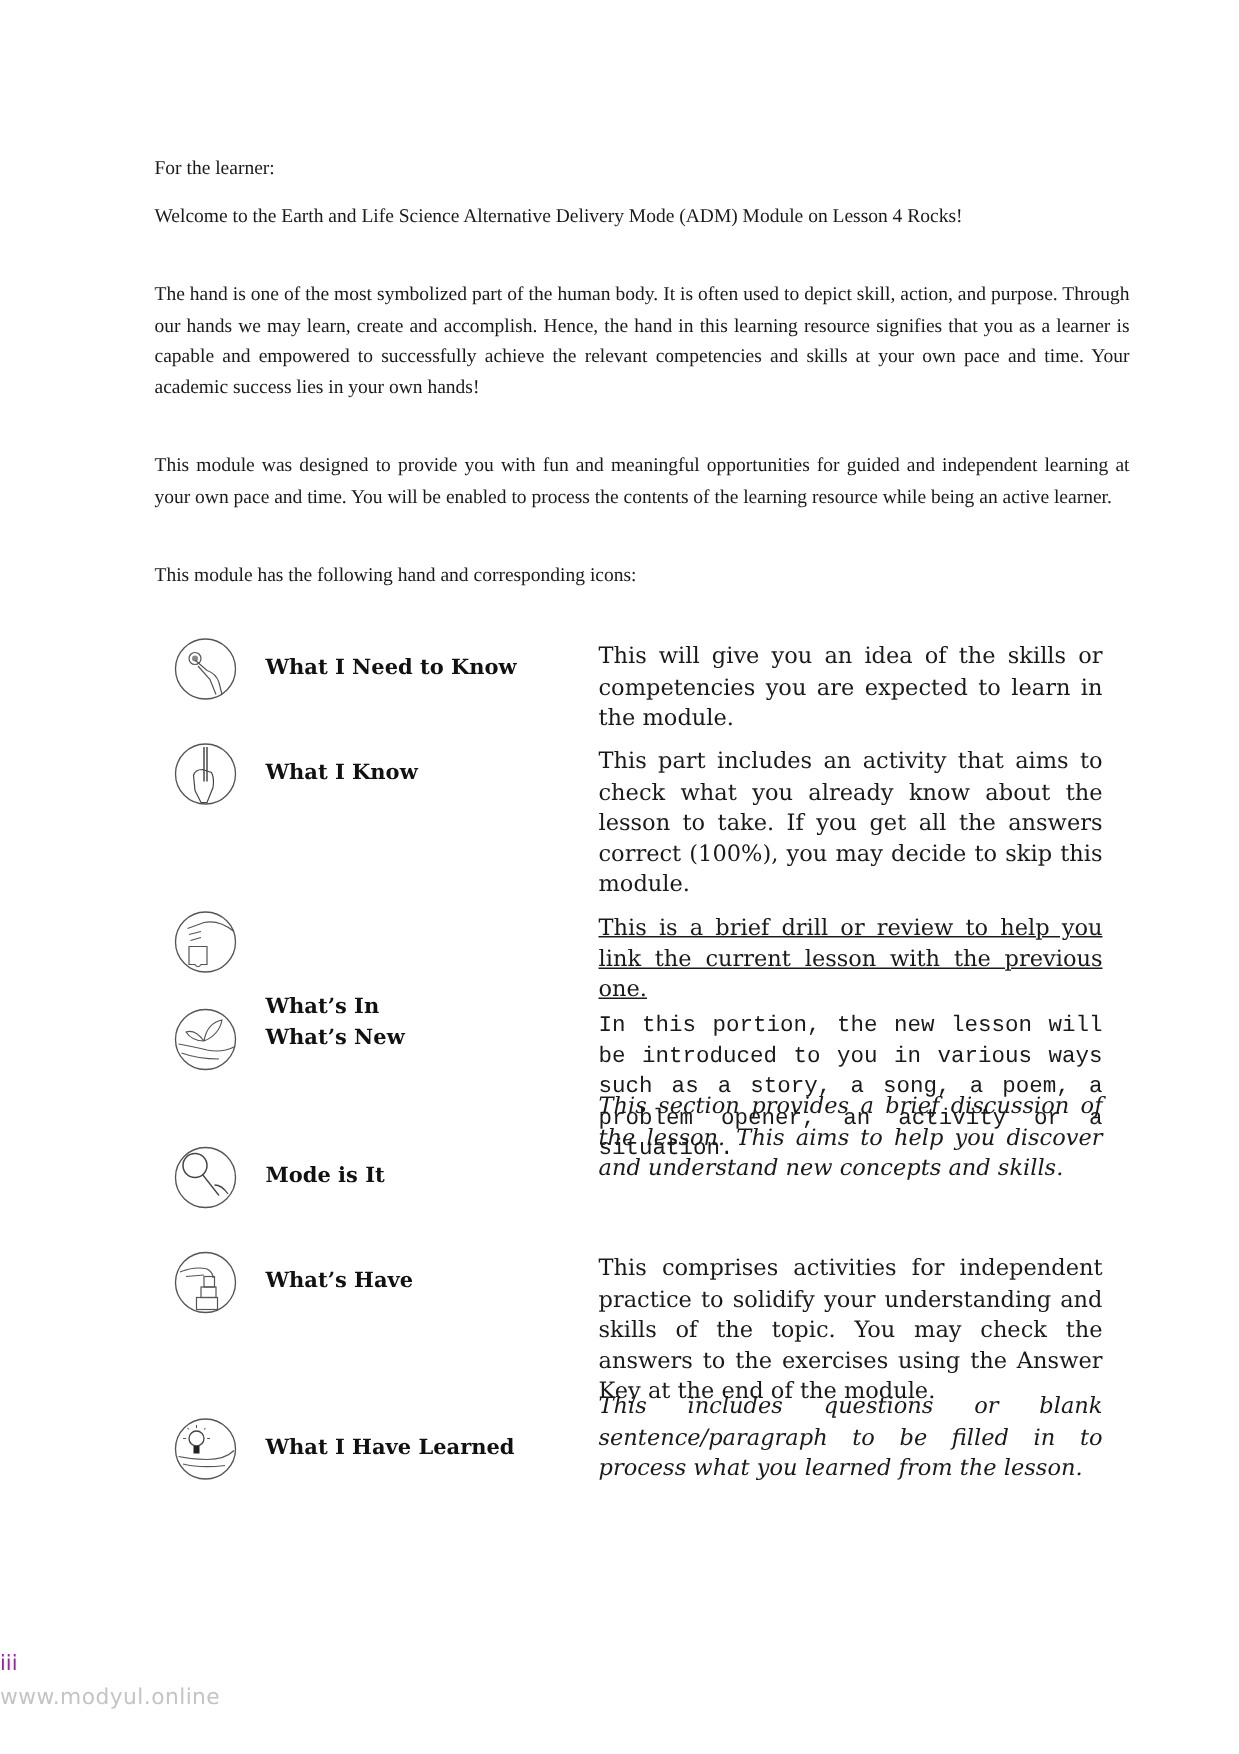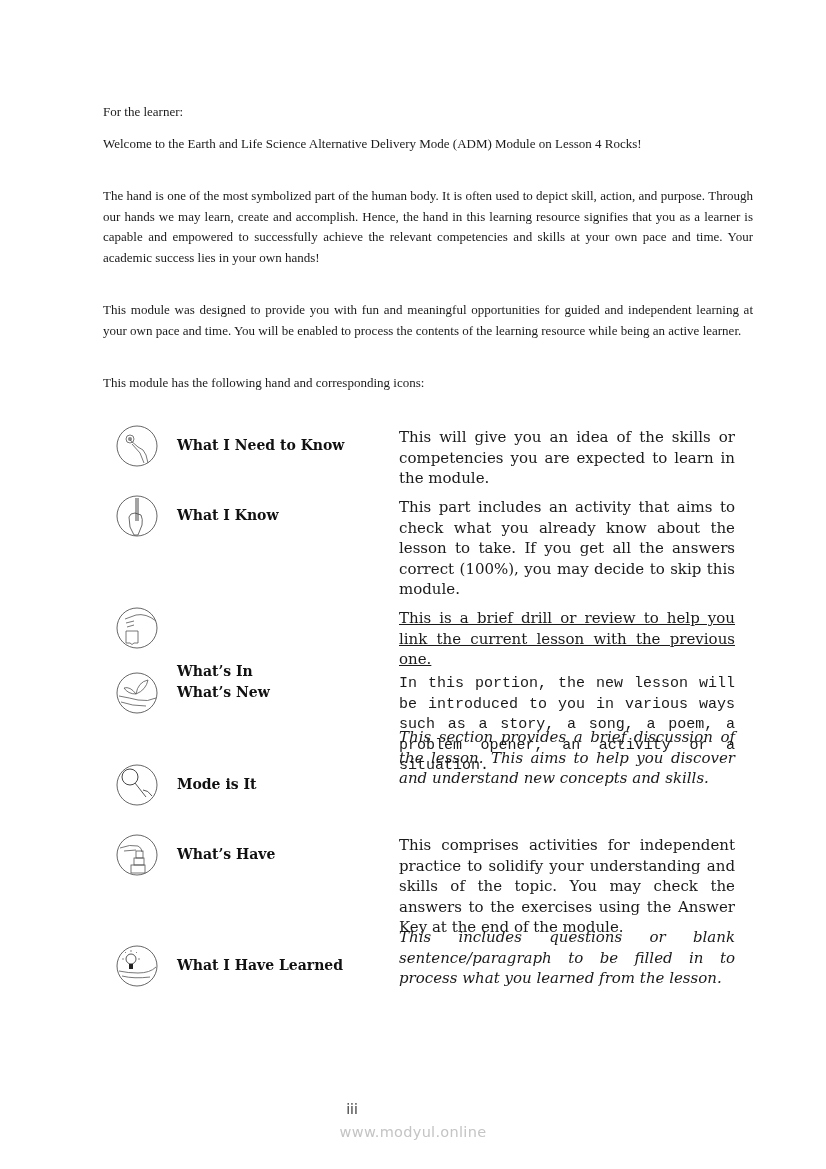--- a/index.html
+++ b/index.html
@@ -7,23 +7,23 @@
          font-family: "DejaVu Serif", "Liberation Serif", serif; color: #1a1a1a; }
   .p { position: absolute; left: 100px; width: 650px; font-size: 13px; line-height: 20.6px;
        text-align: justify; margin: 3px; font-family: "Liberation Serif", "DejaVu Serif", serif; }
   .p.last-left { text-align-last: left; }
   .icon { position: absolute; left: 116px; width: 42px; height: 42px; }
   .icon svg { width: 42px; height: 42px; display: block; }
   .label { position: absolute; left: 177px; font-family: "DejaVu Serif", serif; font-weight: bold;
            font-size: 14px; color: #111; white-space: nowrap; }
   .desc { position: absolute; left: 383px; width: 336px; font-family: "DejaVu Serif", serif;
           font-size: 15px; line-height: 20.6px; text-align: justify; color: #1a1a1a; margin: 16px; }
-  .pagenum { position: absolute; left: 0; width: 704px; top: 1101px; text-align: center;
-             font-family: "DejaVu Sans", sans-serif; font-size: 14px; color: #404040; }
-  .watermark { position: absolute; left: 0; width: 826px; top: 1124px; text-align: center;
+  .pagenum { position: absolute; left: 0; width: 704px; top: 1101px; 
+             font-family: "DejaVu Sans", sans-serif; font-size: 14px; color: #a21caf; }
+  .watermark { position: absolute; left: 0; width: 826px; top: 1124px; 
                font-family: "DejaVu Sans", sans-serif; font-size: 14.5px; color: #c4c4c4; letter-spacing: 0.3px; }
 </style>
 </head>
 <body>
 
 <p class="p" style="top:99px;">For the learner:</p>
 <p class="p last-left" style="top:131px;">Welcome to the Earth and Life Science Alternative Delivery Mode (ADM) Module on Lesson 4 Rocks!</p>
 <p class="p last-left" style="top:183px;">The hand is one of the most symbolized part of the human body. It is often used to depict skill, action, and purpose. Through our hands we may learn, create and accomplish. Hence, the hand in this learning resource signifies that you as a learner is capable and empowered to successfully achieve the relevant competencies and skills at your own pace and time. Your academic success lies in your own hands!</p>
 <p class="p last-left" style="top:297px;">This module was designed to provide you with fun and meaningful opportunities for guided and independent learning at your own pace and time. You will be enabled to process the contents of the learning resource while being an active learner.</p>
 <p class="p" style="top:370px;">This module has the following hand and corresponding icons:</p>

